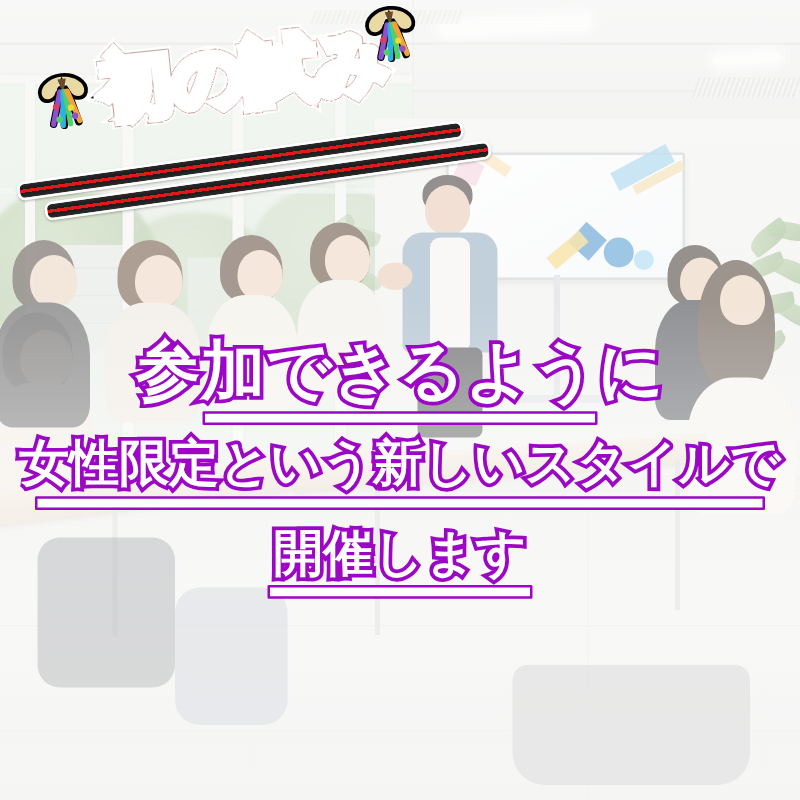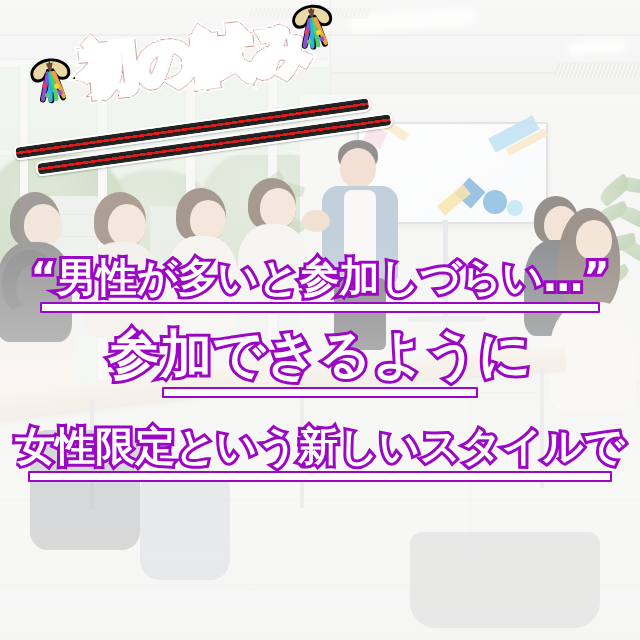--- a/index.html
+++ b/index.html
@@ -308,32 +308,32 @@
         <circle cx="30" cy="44" r="3" fill="#2bb3e0"></circle>
         <circle cx="38" cy="40" r="3" fill="#f2d63c"></circle>
         <circle cx="41" cy="48" r="3" fill="#8e4fd0"></circle>
         <circle cx="26" cy="50" r="3" fill="#4fd06a"></circle>
       </svg>
     </span>
   </div>
 
   <div class="copy">
 
-    <div class="cline" style="margin-top:0;">
-      <span class="ctext ctext-top" style="font-size:40px;">“男性が多いと参加しづらい…”</span>
-      <span class="uline" style="width:556px;"></span>
-    </div>
 
 
     <div class="cline" style="margin-top:14px;">
       <span class="ctext ctext-top" style="font-size:52px;">参加できるように</span>
       <span class="uline" style="width:312px;"></span>
     </div>
 
-    <div class="cline" style="margin-top:27px;">
+    <div class="cline" style="margin-top:10px;">
       <span class="ctext ctext-top" style="font-size:40px;">女性限定という新しいスタイルで</span>
       <span class="uline" style="width:580px;"></span>
     </div>
 
+    <div class="cline" style="margin-top:14px;">
+      <span class="ctext ctext-top" style="font-size:40px;">開催します</span>
+      <span class="uline" style="width:208px;"></span>
+    </div>
 
   </div>
 
 </div>
 
 </body></html>

